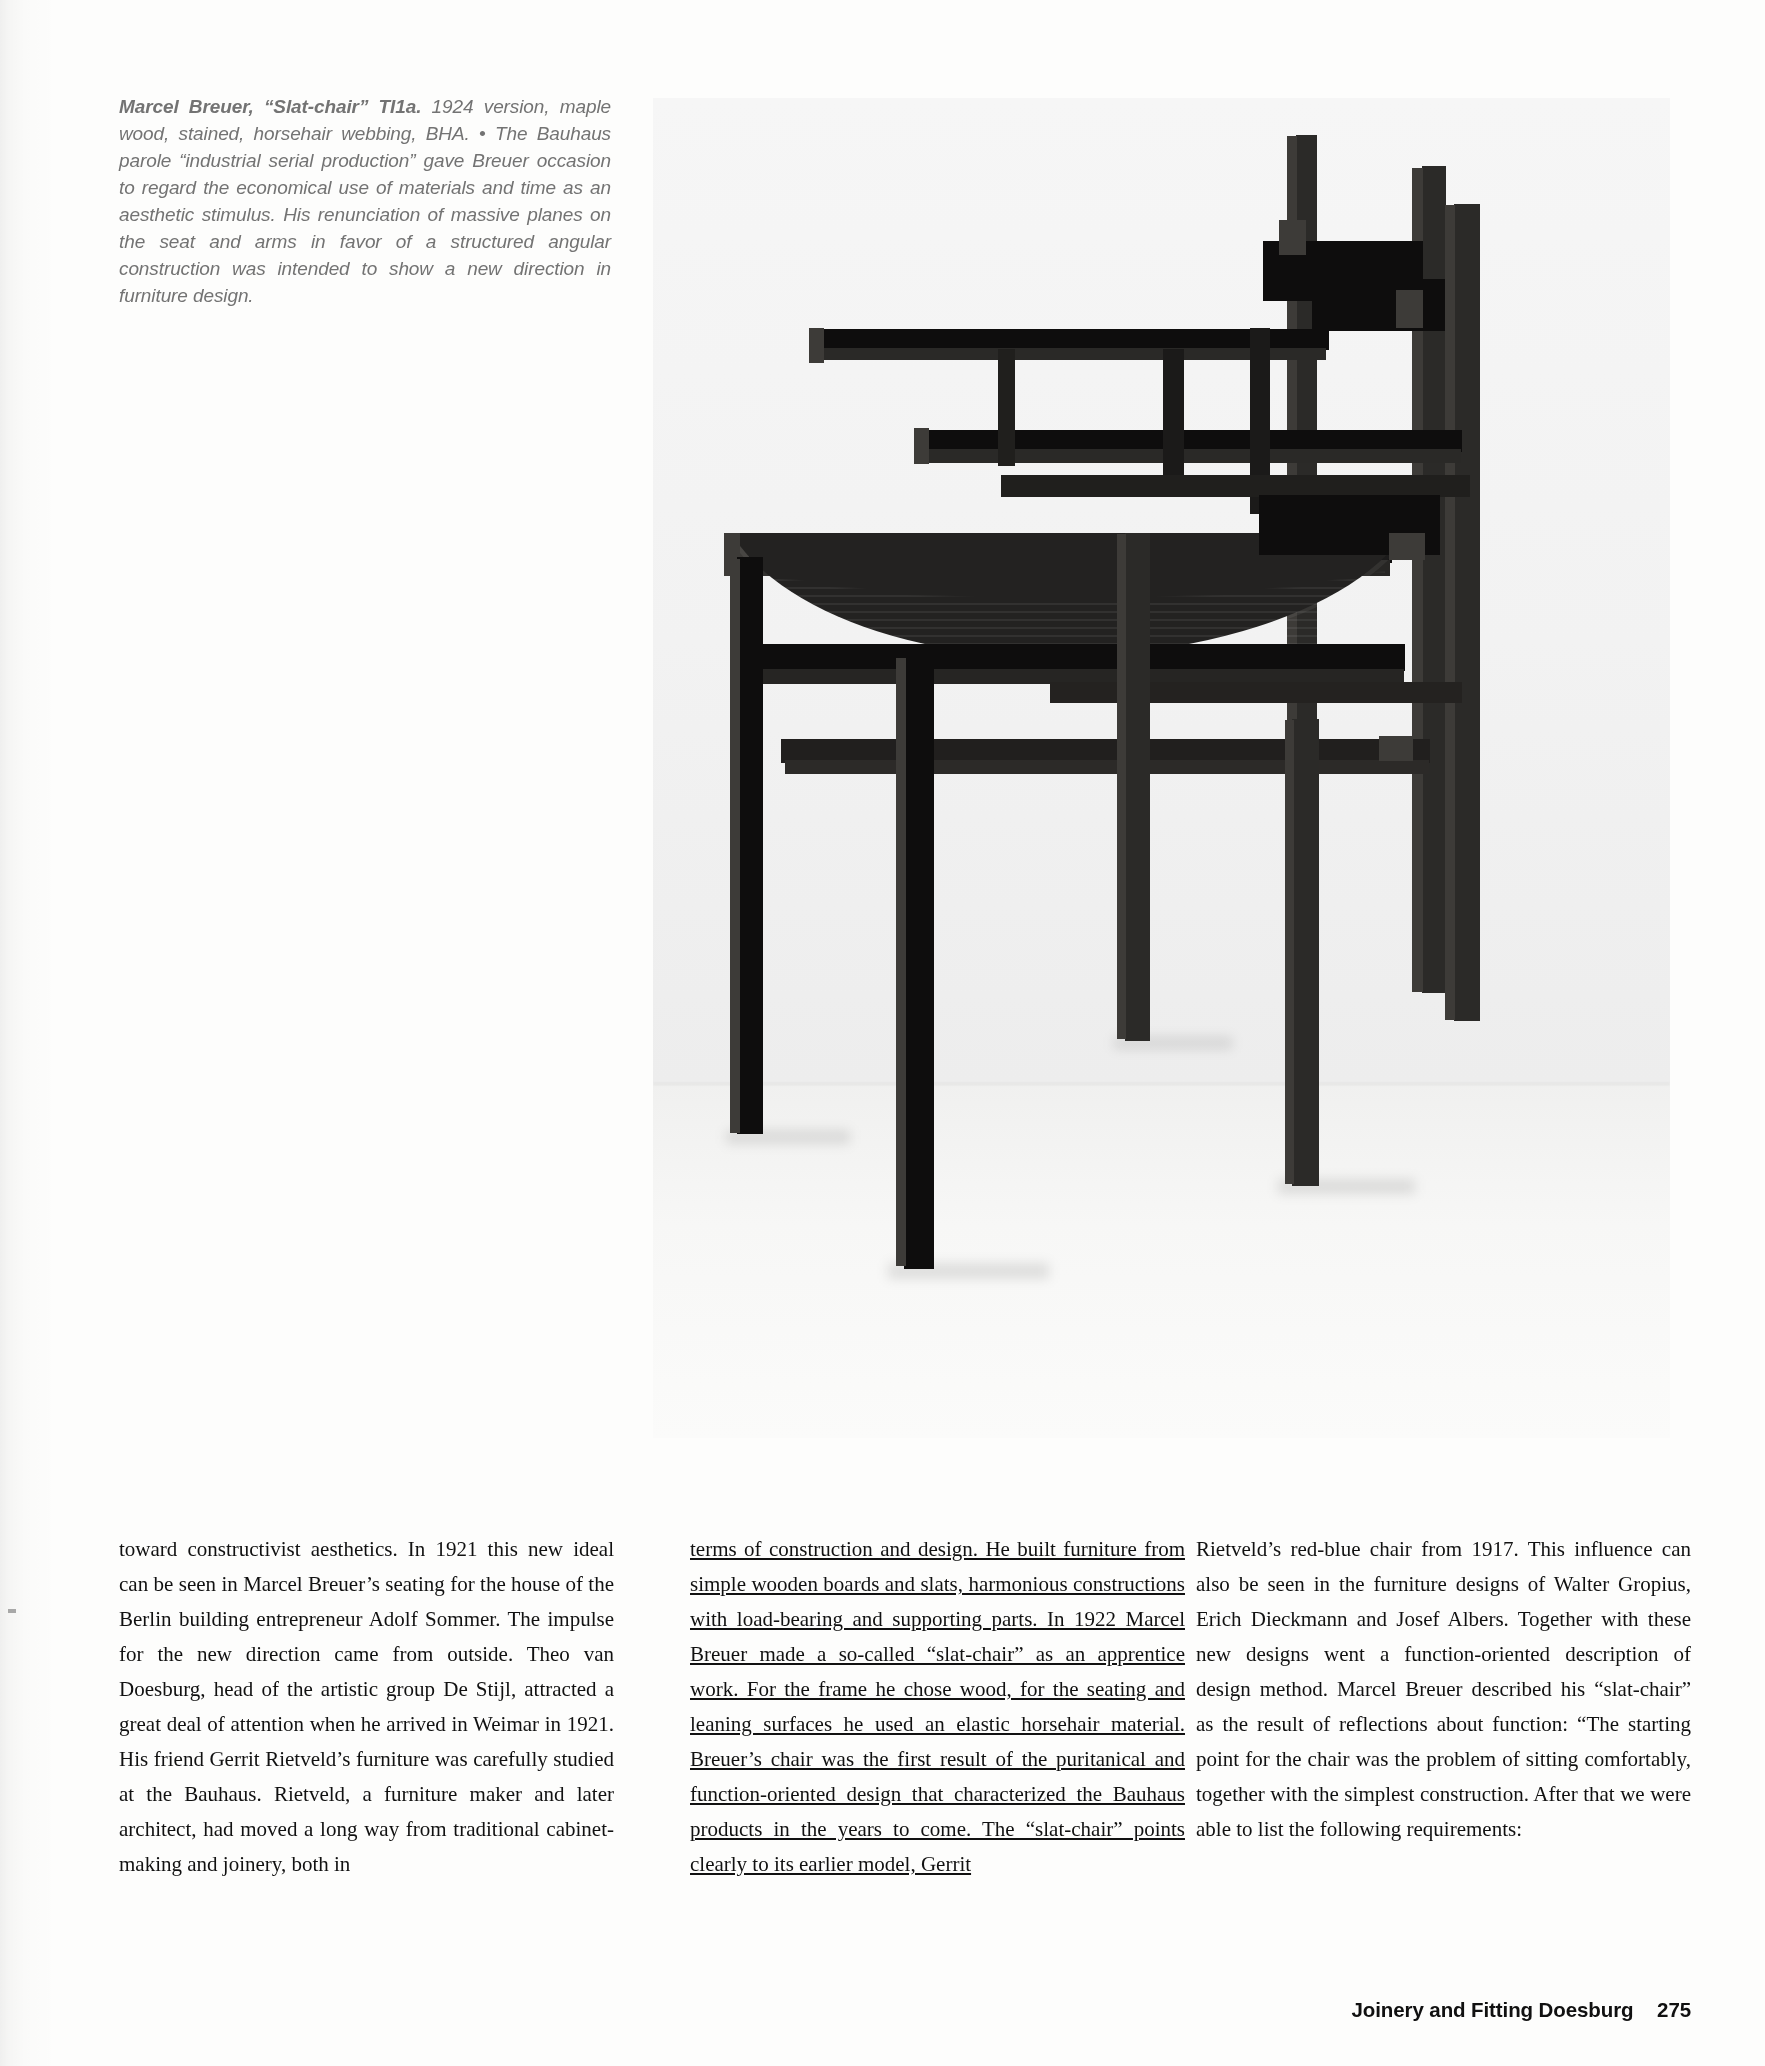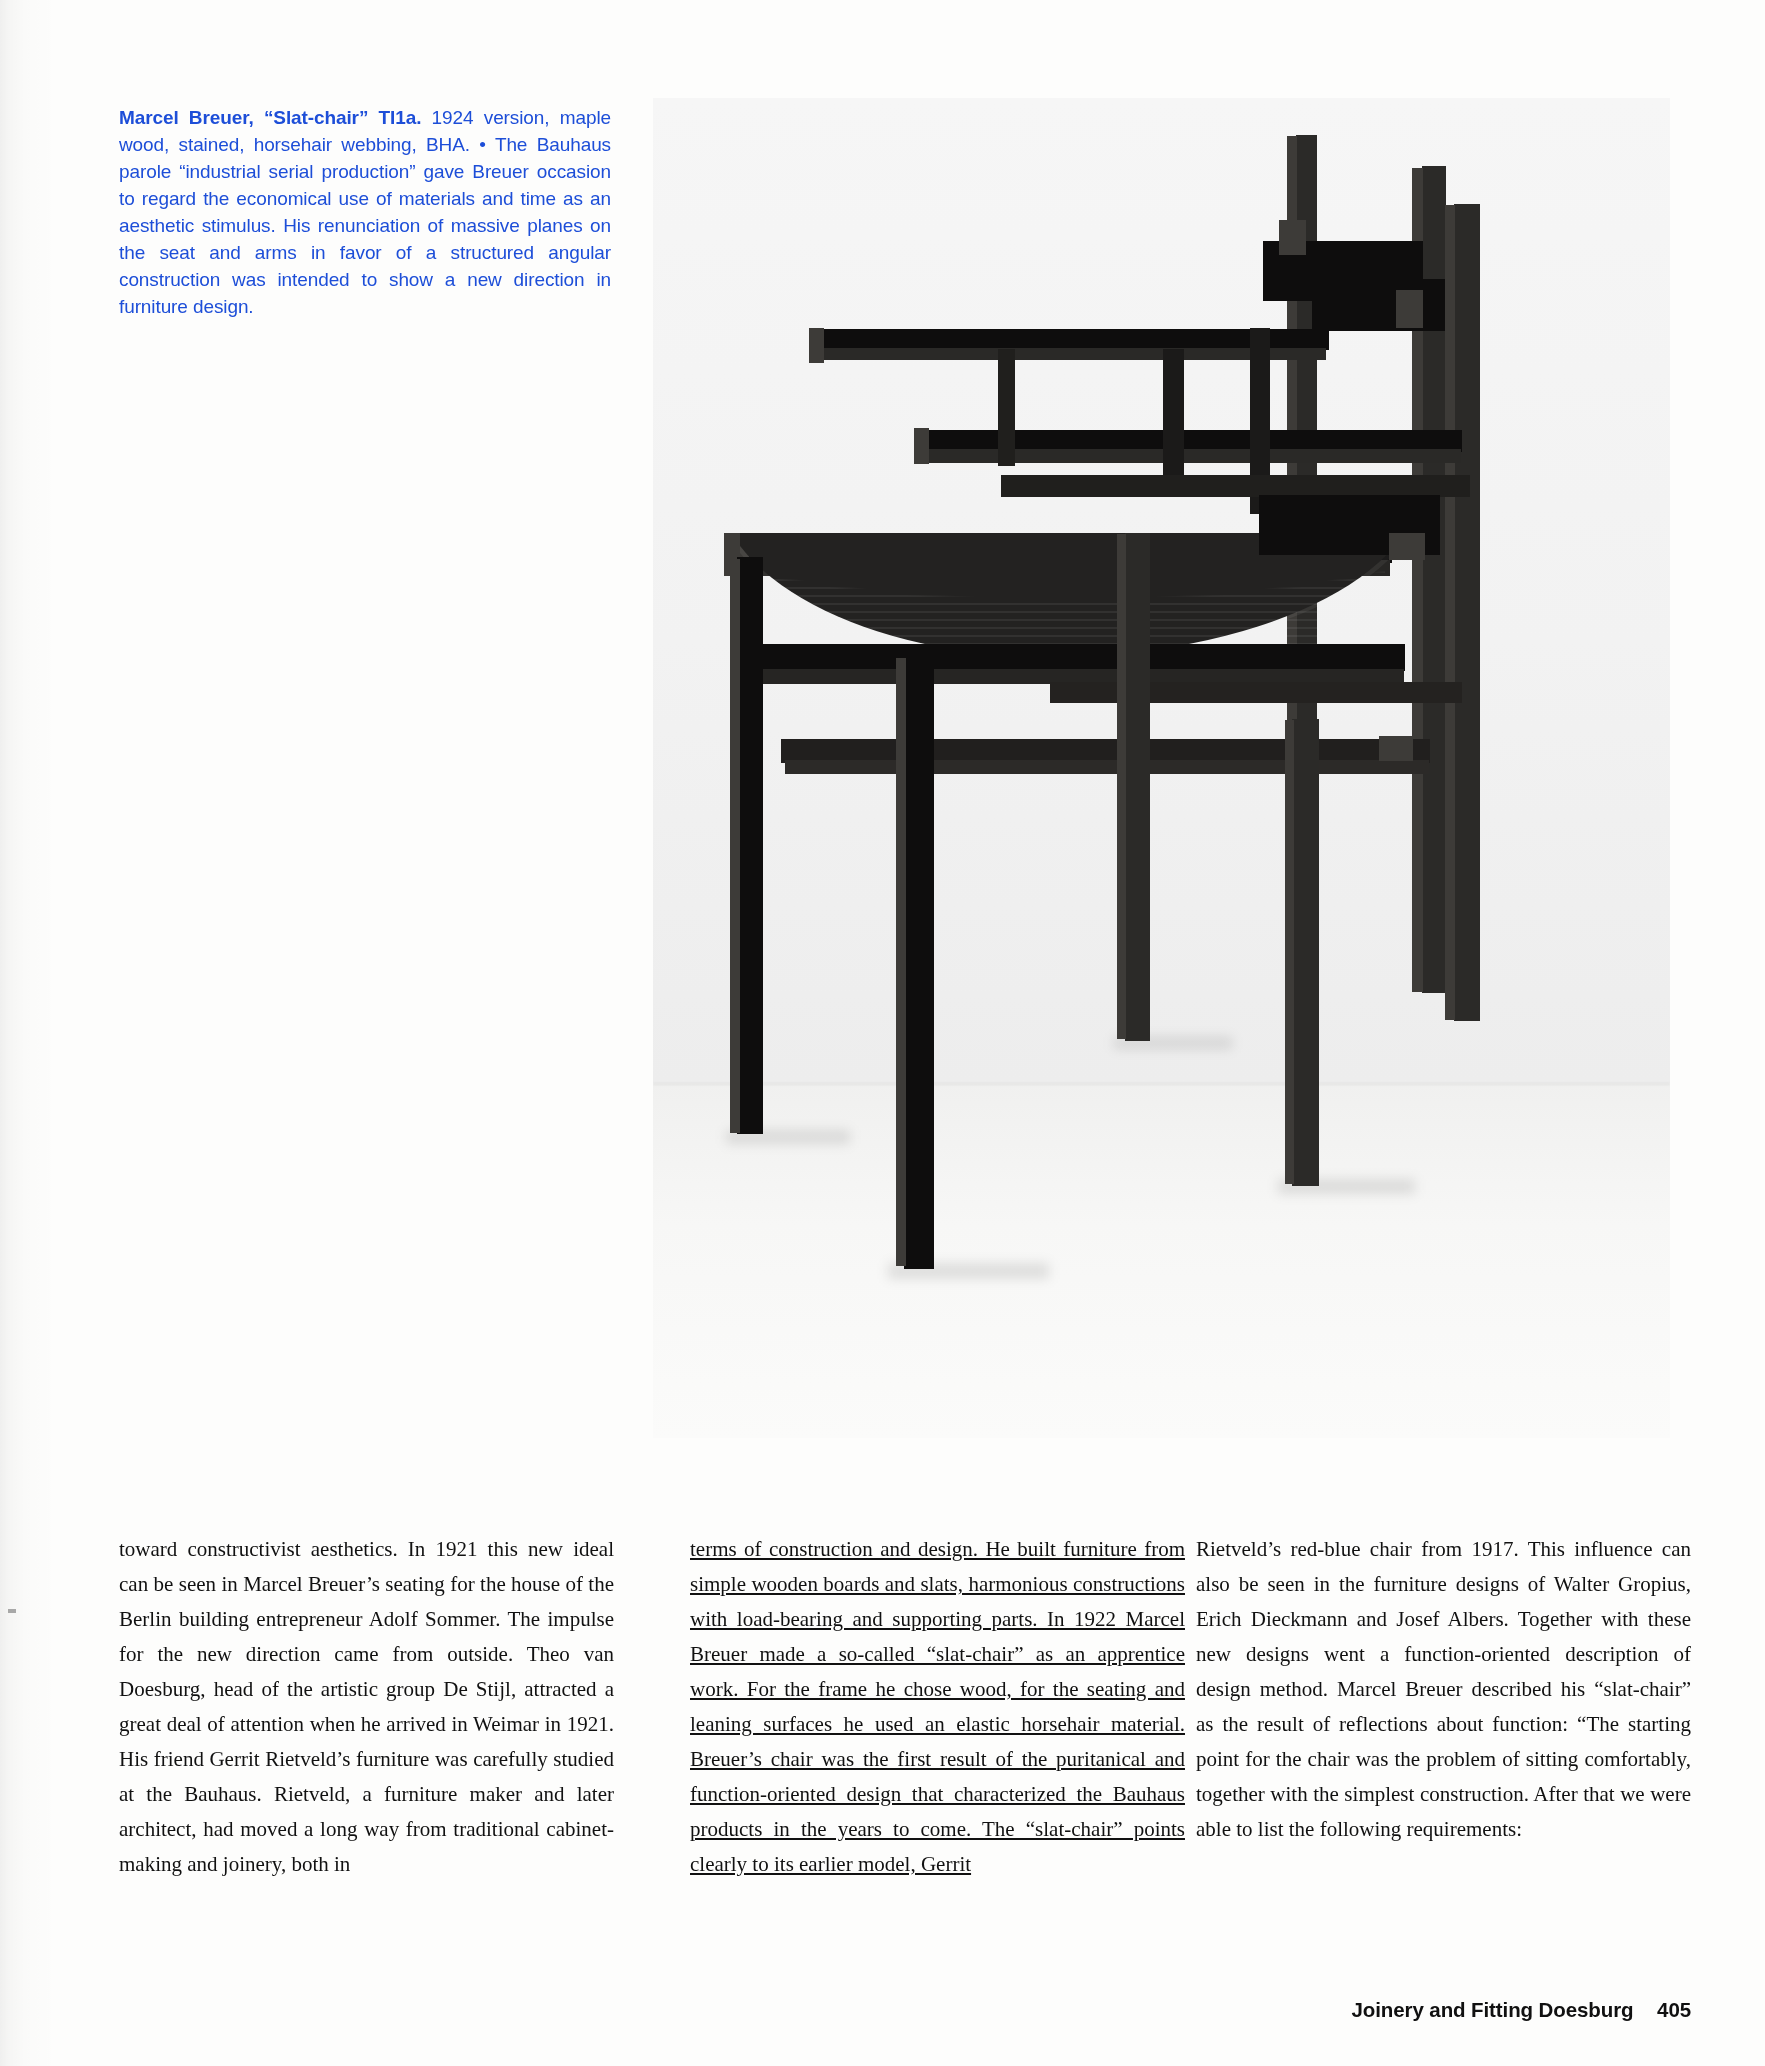--- a/index.html
+++ b/index.html
@@ -33,30 +33,31 @@
     left: 7.5px; top: 1609px;
     width: 8px; height: 4.3px;
     background: #8d8d8d;
     opacity: .75;
   }
 
   
   .caption {
     position: absolute;
     left: 119px;
-    top: 104px;
+    top: 93px;
     width: 492px;
     font-family: "Liberation Sans", "DejaVu Sans", sans-serif;
     font-size: 19px;
     line-height: 27px;
-    color: #1d4ed8;
+    color: #737373;
     text-align: justify;
     -webkit-hyphens: none;
     hyphens: none;
     letter-spacing: -0.1px;
+    font-style: italic;
   }
   .caption b {
     font-weight: bold;
   }
 
   
   .photo {
     position: absolute;
     left: 653px;
     top: 98px;
@@ -224,14 +225,14 @@
   <div class="bar lit" style="left:632px; top:622px; width:9.3px; height:464px;"></div>
 
   <div class="bar lit" style="left:736px; top:435px; width:36px; height:27px;"></div>
   <div class="bar lit" style="left:726px; top:638px; width:34px; height:25px;"></div>
 </div>
 
 <div class="col" id="col1">toward constructivist aesthetics. In 1921 this new ideal can be seen in Marcel Breuer’s seating for the house of the Berlin building entrepreneur Adolf Sommer. The impulse for the new direction came from outside. Theo van Doesburg, head of the artistic group De Stijl, attracted a great deal of attention when he arrived in Weimar in 1921. His friend Gerrit Rietveld’s furniture was carefully studied at the Bauhaus. Rietveld, a furniture maker and later architect, had moved a long way from traditional cabinet-making and joinery, both in</div>
 <div class="col" id="col2">terms of construction and design. He built furniture from simple wooden boards and slats, harmonious constructions with load-bearing and supporting parts. In 1922 Marcel Breuer made a so-called “slat-chair” as an apprentice work. For the frame he chose wood, for the seating and leaning surfaces he used an elastic horsehair material. Breuer’s chair was the first result of the puritanical and function-oriented design that characterized the Bauhaus products in the years to come. The “slat-chair” points clearly to its earlier model, Gerrit</div>
 <div class="col" id="col3">Rietveld’s red-blue chair from 1917. This influence can also be seen in the furniture designs of Walter Gropius, Erich Dieckmann and Josef Albers. Together with these new designs went a function-oriented description of design method. Marcel Breuer described his “slat-chair” as the result of reflections about function: “The starting point for the chair was the problem of sitting comfortably, together with the simplest construction. After that we were able to list the following requirements:</div>
 
-<div class="footer"><span>Joinery and Fitting Doesburg</span><span class="fnum">405</span></div>
+<div class="footer"><span>Joinery and Fitting Doesburg</span><span class="fnum">275</span></div>
 
 
 </body></html>

